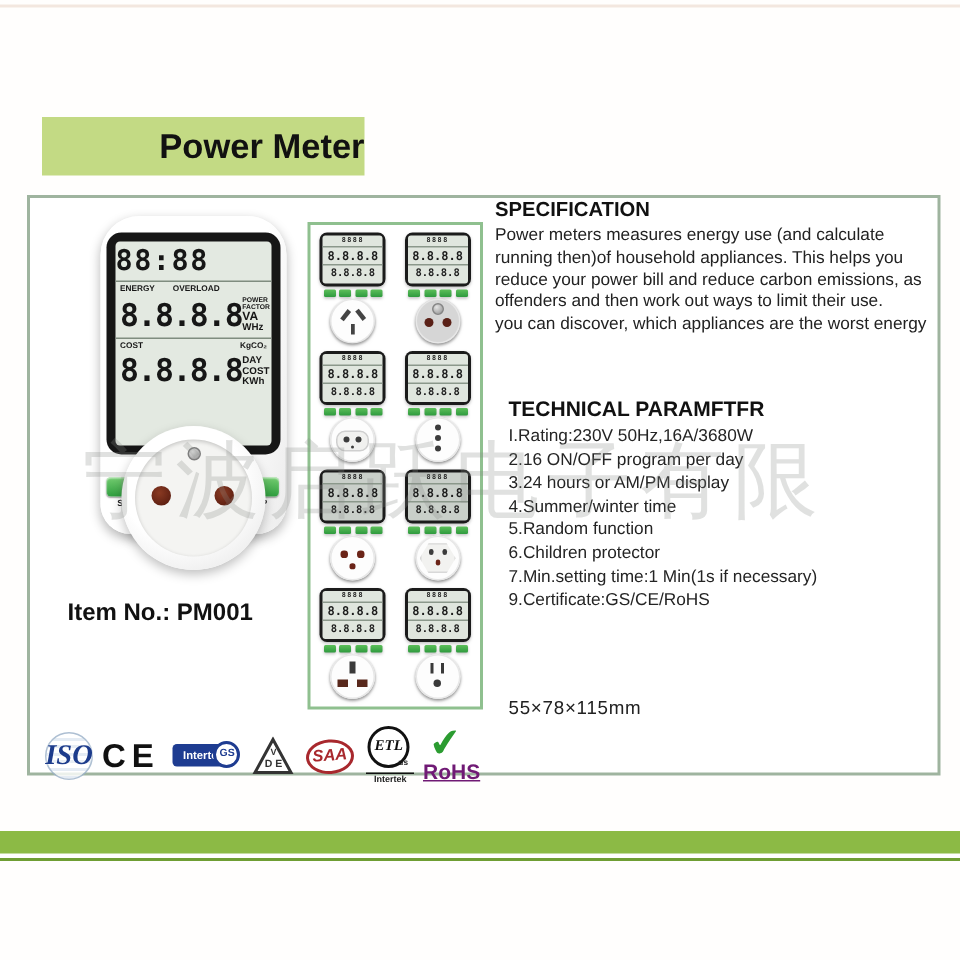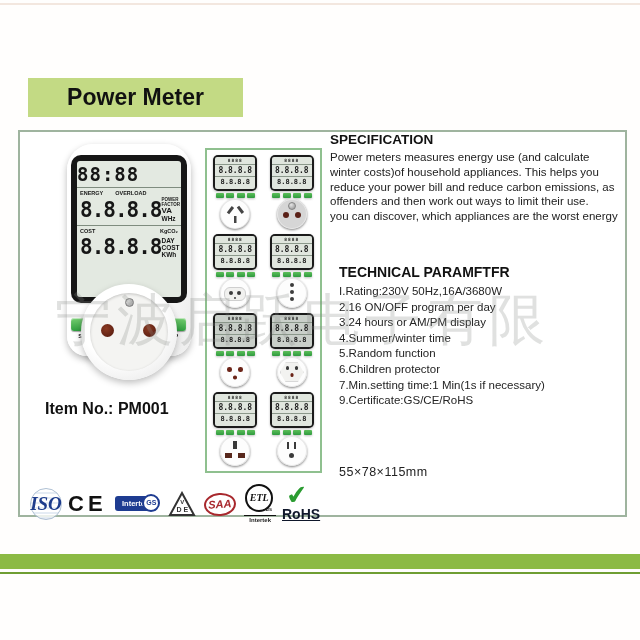--- a/index.html
+++ b/index.html
@@ -4,21 +4,21 @@
 <style>
   * { margin:0; padding:0; box-sizing:border-box; }
   html,body { background:#fff; }
   .stage { position:relative; width:640px; height:640px; background:#fffefd; overflow:hidden;
            font-family:"Liberation Sans", sans-serif; color:#1c1c1c; }
 
   .top-line { position:absolute; left:0; top:3px; width:640px; height:2px; background:#f3e7df; }
 
   
   .banner { position:absolute; left:28px; top:78px; width:215px; height:39px;
-            background:#c3da84; text-align:center; line-height:39px;
+            background:#c3da84; text-align:right; line-height:39px;
             font-size:23px; font-weight:700; color:#111; }
 
   
   .outer-box { position:absolute; left:18px; top:130px; width:609px; height:387px;
                border:2px solid #9fb49f; background:#fff; }
 
   
   .device { position:absolute; left:56px; top:144px; width:146px; height:250px; }
   .device-body { position:absolute; left:11px; top:0; width:124px; height:212px;
                  background:linear-gradient(100deg,#ffffff 70%,#ececec 100%);
@@ -142,21 +142,21 @@
   .c-saa { width:38px; height:23px; border:2px solid #a8282d; border-radius:50%;
       color:#a8282d; font:italic 700 11px/19px "Liberation Sans", sans-serif; text-align:center; transform:rotate(-4deg); }
   .c-etl { position:relative; width:34px; height:40px; }
   .c-etl .circ { position:absolute; left:1px; top:0; width:28px; height:28px; border-radius:50%;
       border:2.5px solid #111; color:#111; font:italic 700 10px/24px "Liberation Serif", serif; text-align:center; }
   .c-etl .us { position:absolute; right:0; top:22px; font:700 5.5px/6px "Liberation Sans", sans-serif; }
   .c-etl .brand { position:absolute; left:0; top:31px; width:32px; border-top:1.5px solid #111;
       font:700 6px/8px "Liberation Sans", sans-serif; text-align:center; }
   .c-rohs { position:relative; width:44px; height:40px; }
   .c-rohs .check { position:absolute; left:6px; top:-4px; font-size:26px; color:#2b9c31; transform:rotate(-6deg); }
-  .c-rohs .rohs-txt { position:absolute; left:2px; top:22px; font-size:14px; font-weight:700; color:#0f172a;text-decoration:underline; }
+  .c-rohs .rohs-txt { position:absolute; left:2px; top:22px; font-size:14px; font-weight:700; color:#701a75;text-decoration:underline; }
 
   
   .wm-cn { position:absolute; left:55px; top:283px; font-size:56px; letter-spacing:6px;
            color:rgba(135,140,135,.26); white-space:nowrap; z-index:10; pointer-events:none;
            font-family:"DejaVu Sans", sans-serif; }
   .wm-en { position:absolute; left:487px; top:314px; font-size:27px; color:#1f1f1f;
            letter-spacing:.5px; z-index:11; }
 
   
   .footer-bar { position:absolute; left:0; top:554px; width:640px; height:15px; background:#8cba45; }
@@ -378,21 +378,21 @@
           <i></i>
         </div>
       <div class="mini-socket" data-type="us"></div>
     </div>
 
   </div>
 
   <div class="spec">
     <h3>SPECIFICATION</h3>
     <div class="line">Power meters measures energy use (and calculate</div>
-    <div class="line">winter costs)of household appliances. This helps you</div>
+    <div class="line">running then)of household appliances. This helps you</div>
     <div class="line">reduce your power bill and reduce carbon emissions, as</div>
     <div class="line">offenders and then work out ways to limit their use.</div>
     <div class="line">you can discover,  which appliances are the worst energy</div>
   </div>
 
   <div class="tech">
     <h3>TECHNICAL PARAMFTFR</h3>
     <div class="t-item">I.Rating:230V 50Hz,16A/3680W</div>
     <div class="t-item">2.16 ON/OFF program per day</div>
     <div class="t-item">3.24 hours or AM/PM display</div>

